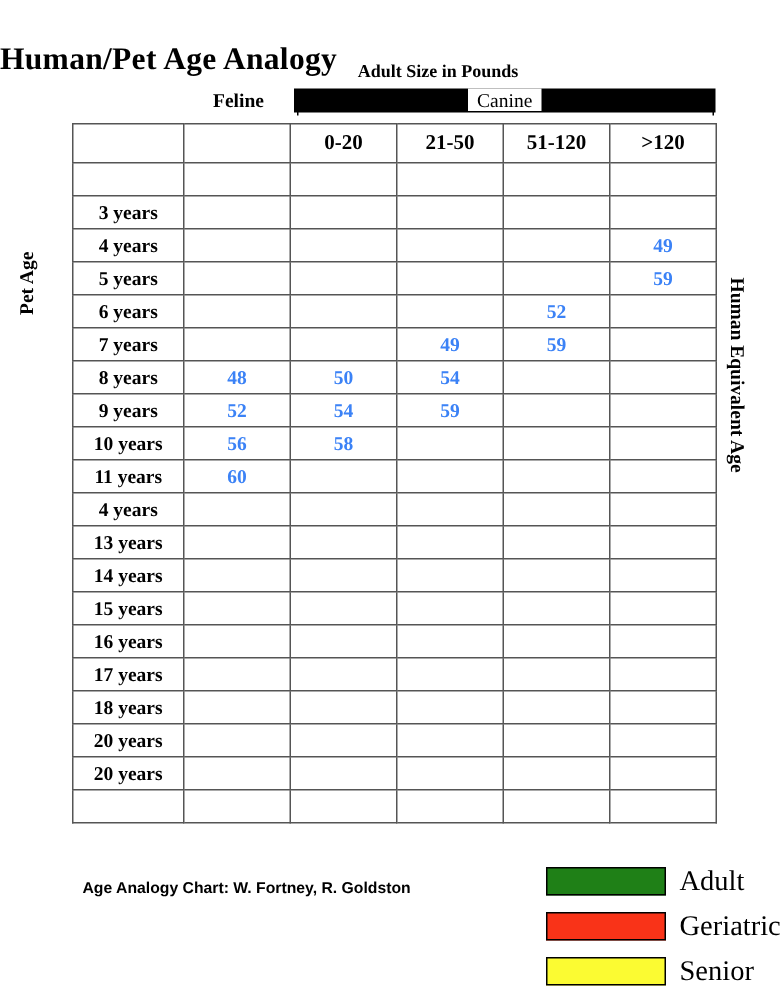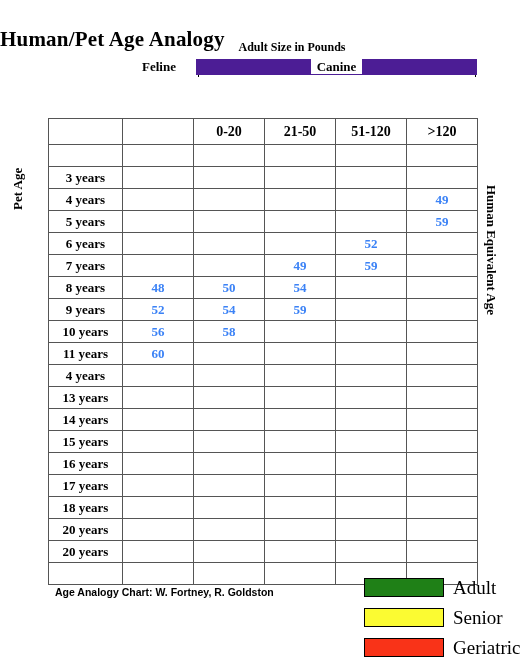--- a/index.html
+++ b/index.html
@@ -62,22 +62,22 @@
     width: 281px;
     height: 21px;
   }
   #canine-label {
     position: absolute;
     left: 0;
     top: 0;
     width: 281px;
     text-align: center;
     font-size: 13px;
-    font-weight: bold;
-    background: #4c1d95;
+    font-weight: normal;
+    background: #000000;
     z-index: 2;
     padding: 0;
   }
   #canine-label span {
     background: #ffffff;
     padding: 0 6px;
   }
   .bracket-line {
     position: absolute;
     top: 10px;
@@ -99,21 +99,20 @@
   .bracket-tick.right { right: 1px; }
 
   
   #age-table {
     position: absolute;
     left: 48px;
     top: 82px;
     width: 429px;
     border-collapse: collapse;
     table-layout: fixed;
-    margin-top: 36px;
   }
   #age-table td, #age-table th {
     border: 1px solid #555555;
     padding: 0;
     height: 21px;
     text-align: center;
     vertical-align: middle;
     font-size: 13px;
     font-weight: bold;
     background: #ffffff;
@@ -408,20 +407,20 @@
 </table>
 
 <div id="credit">Age Analogy Chart:  W. Fortney, R. Goldston</div>
 
 <div id="legend">
     <div class="legend-row">
       <div class="legend-swatch adult"></div>
       <div class="legend-label">Adult</div>
     </div>
     <div class="legend-row">
+      <div class="legend-swatch geriatric"></div>
+      <div class="legend-label">Geriatric</div>
+    </div>
+    <div class="legend-row">
       <div class="legend-swatch senior"></div>
       <div class="legend-label">Senior</div>
     </div>
-    <div class="legend-row">
-      <div class="legend-swatch geriatric"></div>
-      <div class="legend-label">Geriatric</div>
-    </div>
   </div>
 
 </body></html>

